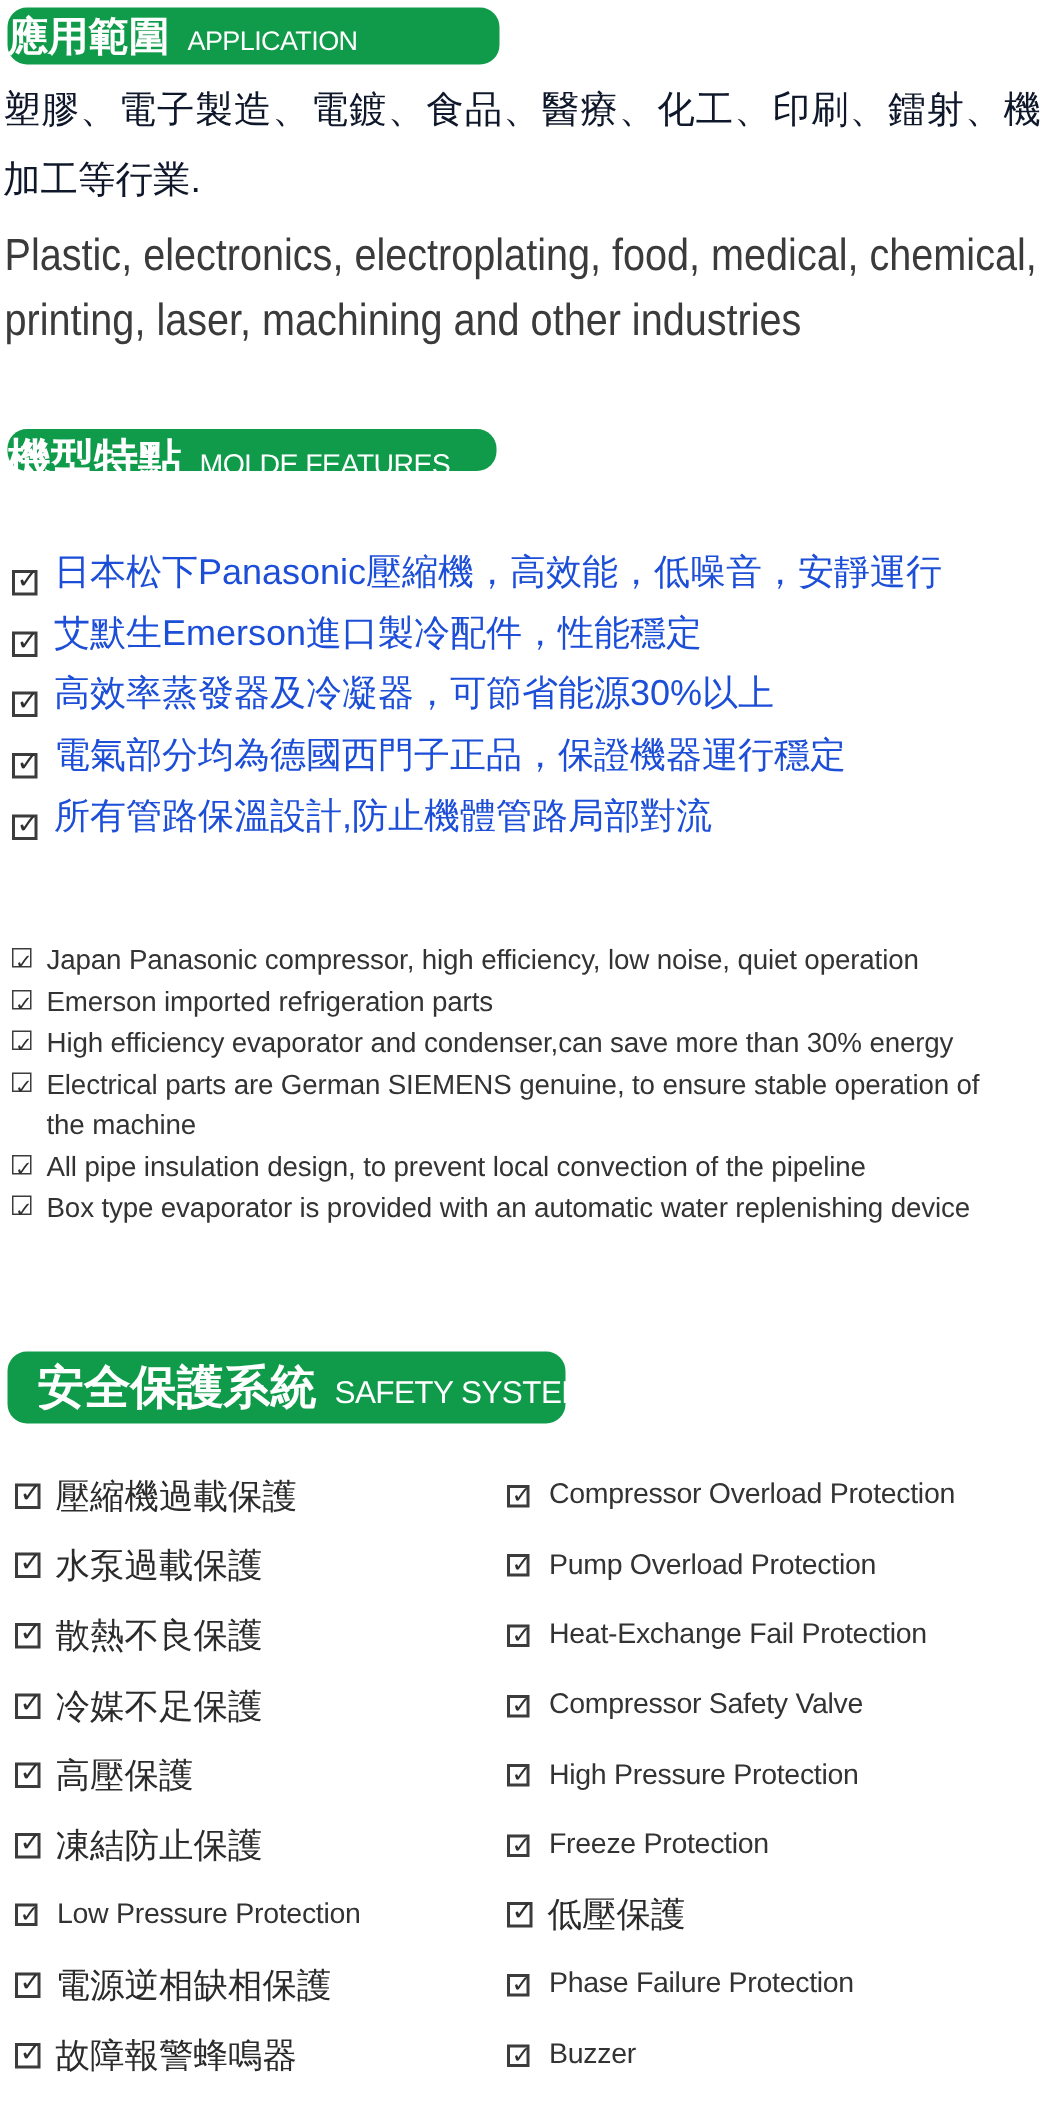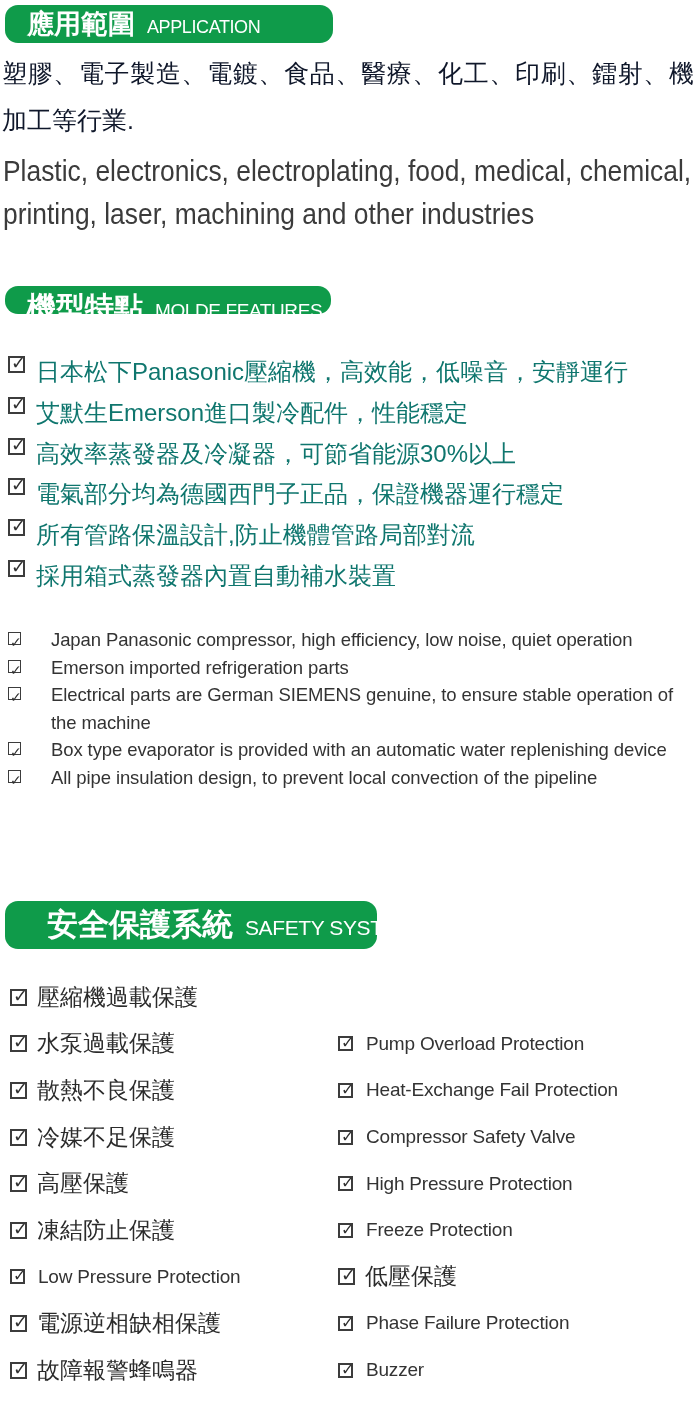--- a/index.html
+++ b/index.html
@@ -14,21 +14,20 @@
   }
 
   
   .badge {
     position:absolute;
     background:#0f9b4a;
     color:#ffffff;
     display:flex;
     align-items:baseline;
     border-radius:13px;
-    padding-left:22px;
     white-space:nowrap;
   }
   .badge .badge-zh { font-weight:bold; }
   .badge .badge-en { font-weight:normal; margin-left:12px; letter-spacing:-0.4px; }
   .badge-1 { left:5px; top:5px;   width:328px; height:38px; }
   .badge-1 .badge-zh { font-size:27px; line-height:38px; }
   .badge-1 .badge-en { font-size:18px; }
   .badge-2 { left:5px; top:286px; width:326px; height:28px; }
   .badge-2 .badge-zh { font-size:29px; line-height:43px; }
   .badge-2 .badge-en { font-size:19px; }
@@ -65,33 +64,33 @@
   .cb-md::after { font-size:16px; top:-5px; left:1px; }
   .cb-sm { width:13px; height:13px; border-width:1.5px; }
   .cb-sm::after { font-size:14px; top:-4px; left:1px; }
 
   
   ul { list-style:none; }
   .feat-zh {
     position:absolute; left:8px; top:356px; width:690px;
   }
   .feat-zh li {
-    height:40.8px; display:flex; align-items:flex-start; gap:11px;
-    font-size:24px; color:#0f766e; white-space:nowrap;
+    height:40.8px; display:flex; align-items:flex-end; gap:11px;
+    font-size:24px; color:#1d4ed8; white-space:nowrap;
   }
   .feat-en {
     position:absolute; left:8px; top:626px; width:690px;
   }
   .feat-en li {
     display:flex; gap:10px;
     font-size:18.5px; line-height:27.5px; color:#333333;
     letter-spacing:-0.1px;
   }
   .feat-en li .cb { margin-top:6px; }
-  .feat-en li .feat-text { width:640px;margin-left:20px; }
+  .feat-en li .feat-text { width:640px; }
 
   
   .safety {
     position:absolute; left:10px; top:974px; width:688px;
   }
   .safety-row {
     display:grid; grid-template-columns:328px 1fr;
     height:46.6px; align-items:center;
   }
   .cell { display:flex; align-items:center;text-align:right; }
@@ -130,60 +129,64 @@
       <span>高效率蒸發器及冷凝器，可節省能源30%以上</span>
     </li>
     <li>
       <span class="cb cb-lg"></span>
       <span>電氣部分均為德國西門子正品，保證機器運行穩定</span>
     </li>
     <li>
       <span class="cb cb-lg"></span>
       <span>所有管路保溫設計,防止機體管路局部對流</span>
     </li>
-    <li>
-      <span class="cb cb-lg"></span>
-      <span>採用箱式蒸發器內置自動補水裝置</span>
-    </li>
   </ul>
 
   <ul class="feat-en">
     <li>
       <span class="cb cb-sm"></span>
       <span class="feat-text">Japan Panasonic compressor, high efficiency, low noise, quiet operation</span>
     </li>
     <li>
       <span class="cb cb-sm"></span>
       <span class="feat-text">Emerson imported refrigeration parts</span>
     </li>
     <li>
       <span class="cb cb-sm"></span>
+      <span class="feat-text">High efficiency evaporator and condenser,can save more than 30% energy</span>
+    </li>
+    <li>
+      <span class="cb cb-sm"></span>
       <span class="feat-text">Electrical parts are German SIEMENS genuine, to ensure stable operation of the machine</span>
     </li>
     <li>
       <span class="cb cb-sm"></span>
+      <span class="feat-text">All pipe insulation design, to prevent local convection of the pipeline</span>
+    </li>
+    <li>
+      <span class="cb cb-sm"></span>
       <span class="feat-text">Box type evaporator is provided with an automatic water replenishing device</span>
-    </li>
-    <li>
-      <span class="cb cb-sm"></span>
-      <span class="feat-text">All pipe insulation design, to prevent local convection of the pipeline</span>
     </li>
   </ul>
 
   <div class="badge badge-3">
     <span class="badge-zh">安全保護系統</span>
     <span class="badge-en">SAFETY SYSTEM</span>
   </div>
 
   <div class="safety">
     <div class="safety-row">
       <div class="cell cell-zh">
         <span class="cb cb-lg"></span>
         <span>壓縮機過載保護</span>
       </div>
+      <div class="cell cell-en">
+        <span class="cb cb-md"></span>
+        <span>Compressor Overload Protection</span>
+      </div>
     </div>
     <div class="safety-row">
       <div class="cell cell-zh">
         <span class="cb cb-lg"></span>
         <span>水泵過載保護</span>
       </div>
       <div class="cell cell-en">
         <span class="cb cb-md"></span>
         <span>Pump Overload Protection</span>
       </div>

